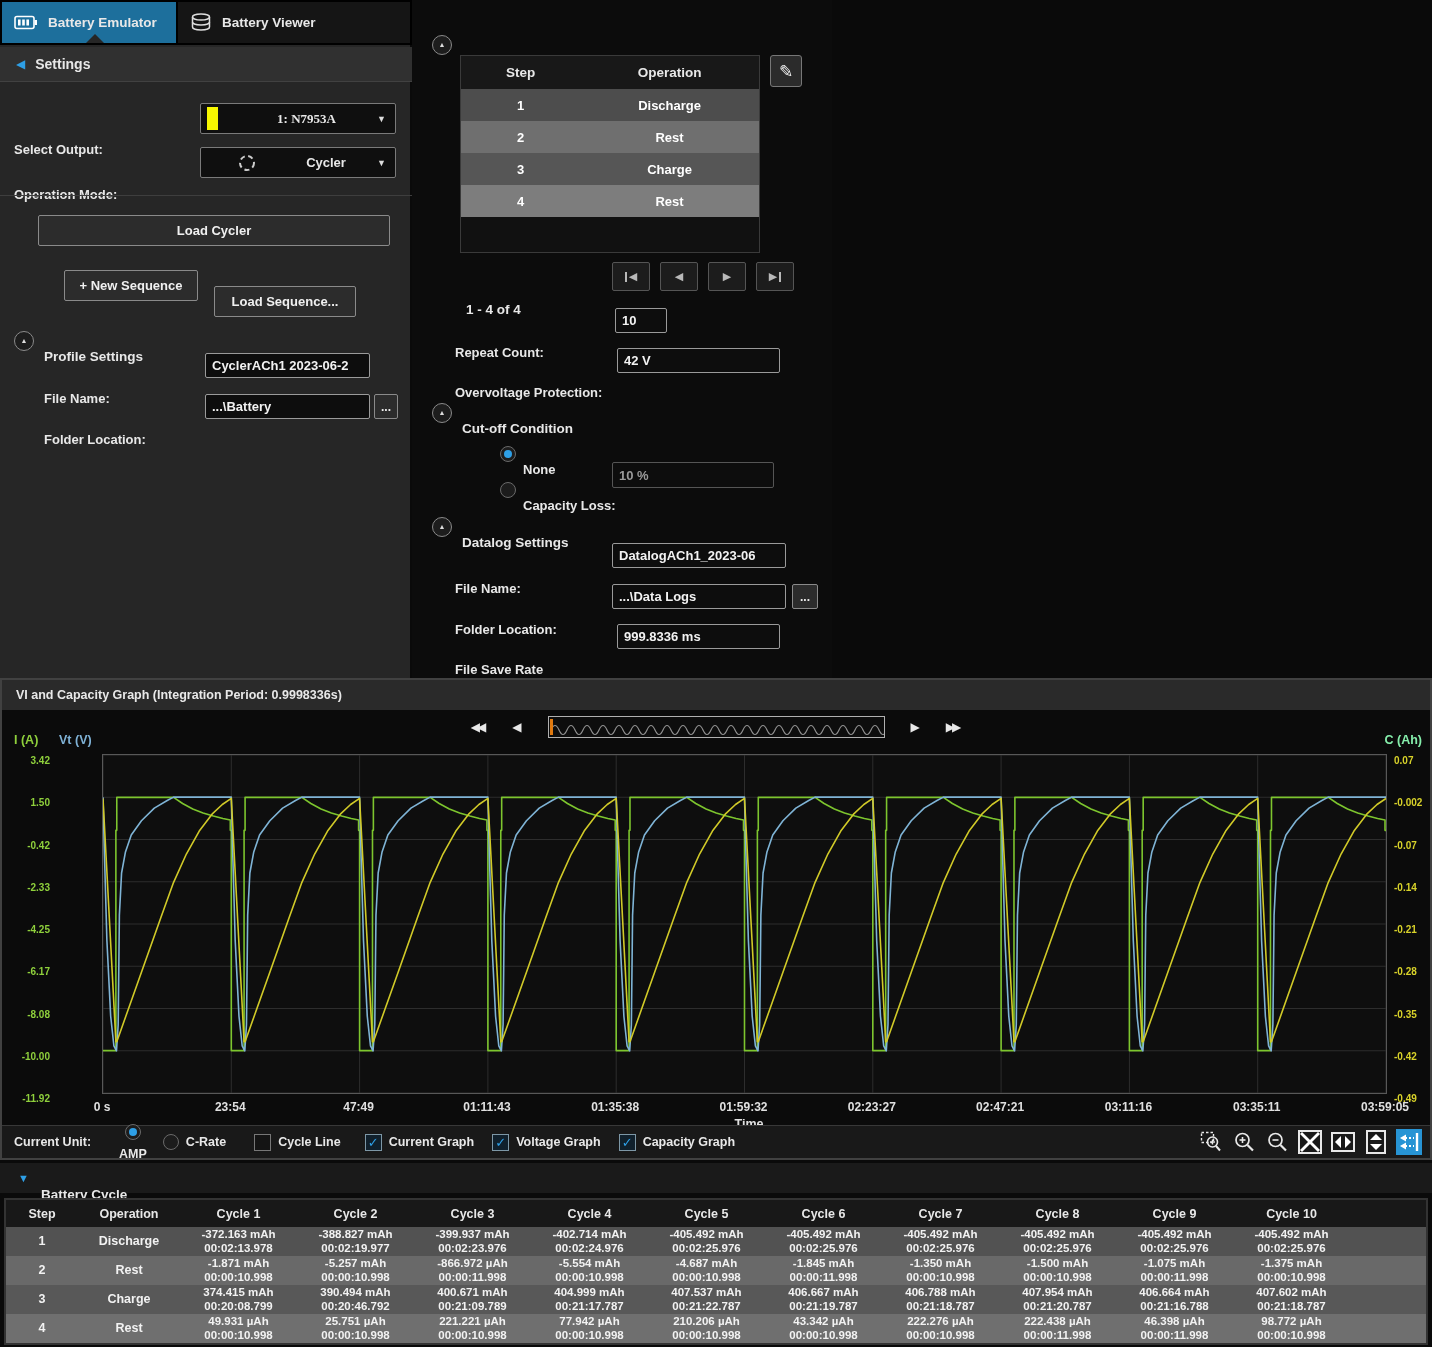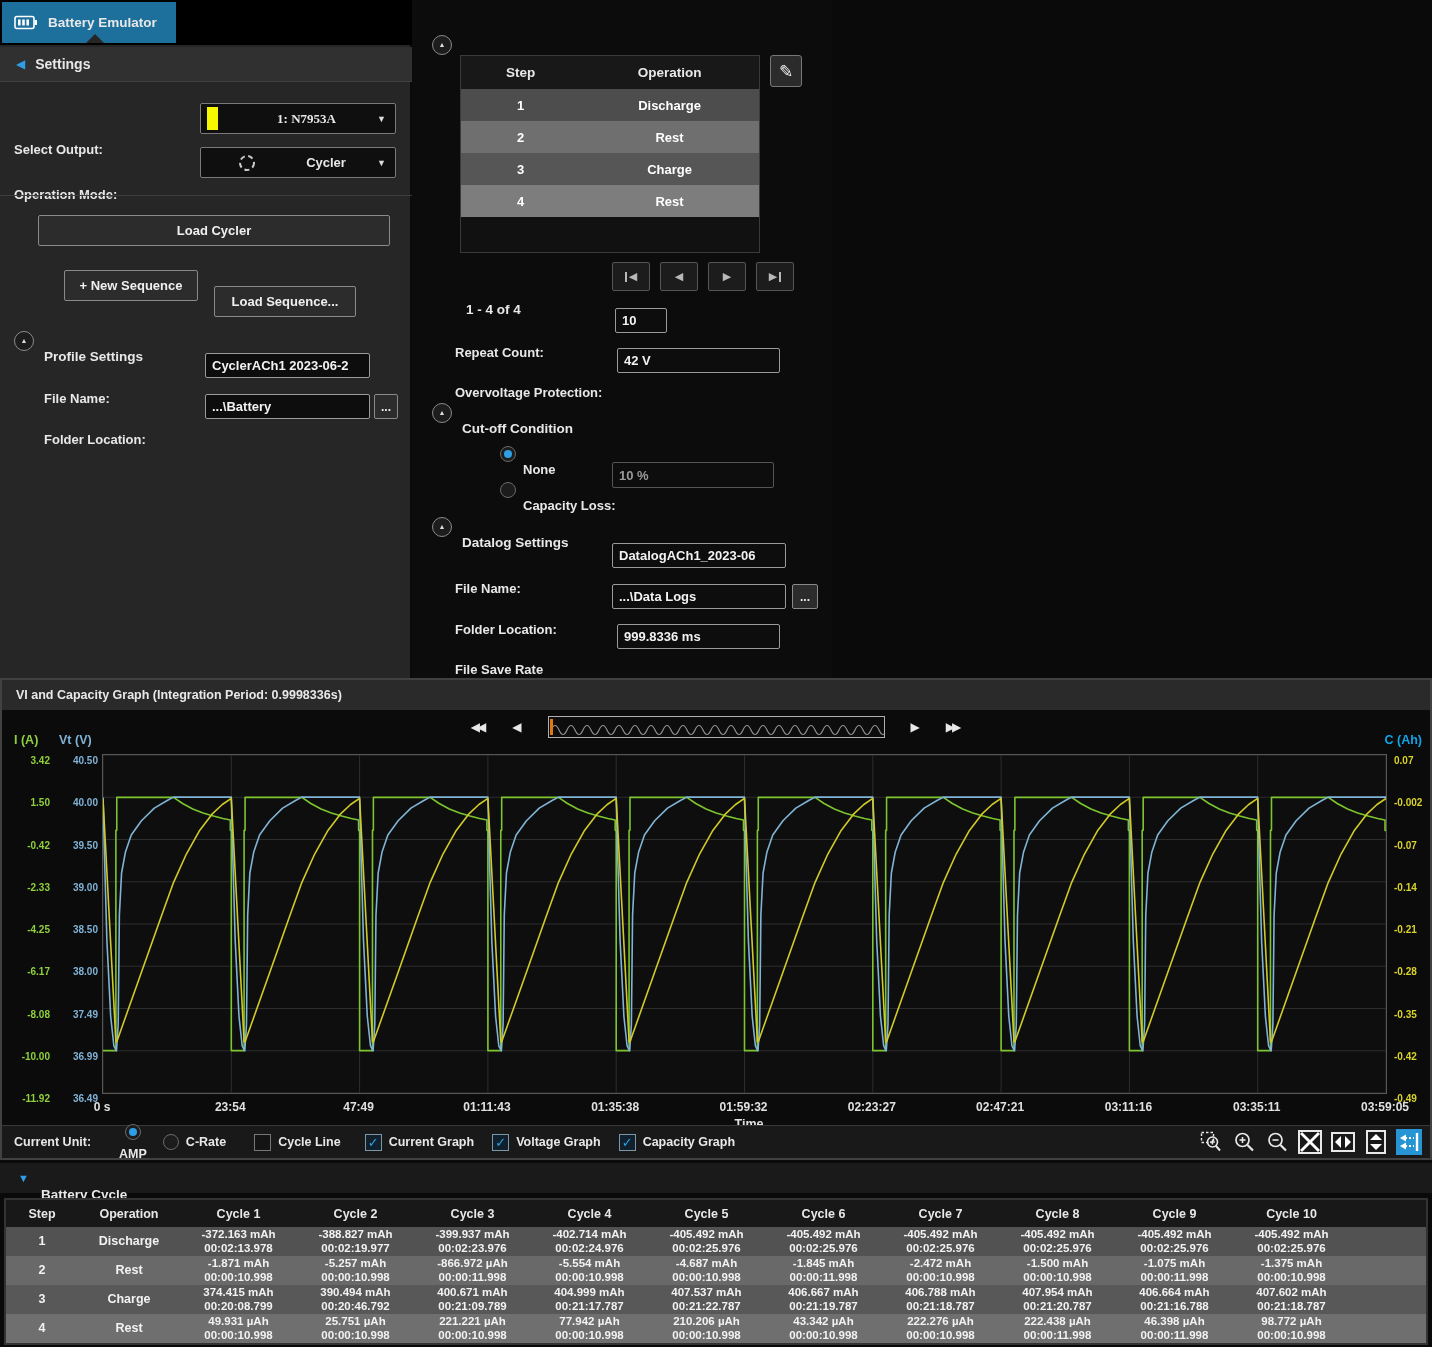--- a/index.html
+++ b/index.html
@@ -97,20 +97,28 @@
         <svg width="24" height="15" viewBox="0 0 24 15">
           <rect x="1" y="1.5" width="19" height="12" rx="2" fill="none" stroke="#fff" stroke-width="1.6"></rect>
           <rect x="4" y="4.5" width="2.6" height="6" fill="#fff"></rect>
           <rect x="8.2" y="4.5" width="2.6" height="6" fill="#fff"></rect>
           <rect x="12.4" y="4.5" width="2.6" height="6" fill="#fff"></rect>
           <rect x="20.6" y="5" width="2.4" height="5" fill="#fff"></rect>
         </svg>
         <span>Battery Emulator</span>
         <span class="tab-notch"></span>
       </div>
+      <div class="tab inactive">
+        <svg width="22" height="20" viewBox="0 0 22 20">
+          <ellipse cx="11" cy="4" rx="8.5" ry="3" fill="none" stroke="#ddd" stroke-width="1.5"></ellipse>
+          <path d="M2.5 4 v5 c0 1.7 3.8 3 8.5 3 s8.5 -1.3 8.5 -3 v-5" fill="none" stroke="#ddd" stroke-width="1.5"></path>
+          <path d="M2.5 9 v5 c0 1.7 3.8 3 8.5 3 s8.5 -1.3 8.5 -3 v-5" fill="none" stroke="#ddd" stroke-width="1.5"></path>
+        </svg>
+        <span>Battery Viewer</span>
+      </div>
     </div>
 
     <div class="settings-strip">
       <span class="back-arrow">◀</span>
       <span class="strip-title">Settings</span>
     </div>
 
     <div class="lbl" style="position:absolute;left:14px;top:110px;">Select Output:</div>
     <div class="dd" style="left:200px;top:103px;width:196px;font-family:Liberation Serif, serif;">
       <span class="swatch"></span>
@@ -244,43 +252,32 @@
         <svg width="335" height="20" viewBox="0 0 335 20">
           <path fill="none" stroke="#8f8f8f" stroke-width="1.2" d="M2,13 q4,-9 8,0 q4,9 8,0 q4,-9 8,0 q4,9 8,0 q4,-9 8,0 q4,9 8,0 q4,-9 8,0 q4,9 8,0 q4,-9 8,0 q4,9 8,0 q4,-9 8,0 q4,9 8,0 q4,-9 8,0 q4,9 8,0 q4,-9 8,0 q4,9 8,0 q4,-9 8,0 q4,9 8,0 q4,-9 8,0 q4,9 8,0 q4,-9 8,0 q4,9 8,0 q4,-9 8,0 q4,9 8,0 q4,-9 8,0 q4,9 8,0 q4,-9 8,0 q4,9 8,0 q4,-9 8,0 q4,9 8,0 q4,-9 8,0 q4,9 8,0 q4,-9 8,0 q4,9 8,0 q4,-9 8,0 q4,9 8,0 q4,-9 8,0 q4,9 8,0 q4,-9 8,0 q4,9 8,0 q4,-9 8,0 q4,9 8,0"></path>
         </svg>
       </div>
       <span class="media">▶</span>
       <span class="media">▶▶</span>
     </div>
 
     <div class="legend-l" style="color:#8fd03c;">I (A)</div>
     <div class="legend-l2" style="color:#7fb2d6;">Vt (V)</div>
-    <div class="legend-r" style="color:#0ea5e9;">C (Ah)</div>
+    <div class="legend-r" style="color:#86efac;">C (Ah)</div>
 
     <div class="ticks ticks-i">
         <div class="tick" style="top: 0px;">3.42</div>
         <div class="tick" style="top: 42.3px;">1.50</div>
         <div class="tick" style="top: 84.5px;">-0.42</div>
         <div class="tick" style="top: 126.8px;">-2.33</div>
         <div class="tick" style="top: 169px;">-4.25</div>
         <div class="tick" style="top: 211.3px;">-6.17</div>
         <div class="tick" style="top: 253.5px;">-8.08</div>
         <div class="tick" style="top: 295.8px;">-10.00</div>
         <div class="tick" style="top: 338px;">-11.92</div>
-      </div>
-    <div class="ticks ticks-v">
-        <div class="tick" style="top: 0px;">40.50</div>
-        <div class="tick" style="top: 42.3px;">40.00</div>
-        <div class="tick" style="top: 84.5px;">39.50</div>
-        <div class="tick" style="top: 126.8px;">39.00</div>
-        <div class="tick" style="top: 169px;">38.50</div>
-        <div class="tick" style="top: 211.3px;">38.00</div>
-        <div class="tick" style="top: 253.5px;">37.49</div>
-        <div class="tick" style="top: 295.8px;">36.99</div>
-        <div class="tick" style="top: 338px;">36.49</div>
       </div>
     <div class="ticks ticks-c">
         <div class="tick" style="top: 0px;">0.07</div>
         <div class="tick" style="top: 42.3px;">-0.002</div>
         <div class="tick" style="top: 84.5px;">-0.07</div>
         <div class="tick" style="top: 126.8px;">-0.14</div>
         <div class="tick" style="top: 169px;">-0.21</div>
         <div class="tick" style="top: 211.3px;">-0.28</div>
         <div class="tick" style="top: 253.5px;">-0.35</div>
         <div class="tick" style="top: 295.8px;">-0.42</div>
@@ -507,21 +504,21 @@
             </div>
             <div class="ct-cell">
               <div>-4.687 mAh</div>
               <div>00:00:10.998</div>
             </div>
             <div class="ct-cell">
               <div>-1.845 mAh</div>
               <div>00:00:11.998</div>
             </div>
             <div class="ct-cell">
-              <div>-2.472 mAh</div>
+              <div>-1.350 mAh</div>
               <div>00:00:10.998</div>
             </div>
             <div class="ct-cell">
               <div>-1.500 mAh</div>
               <div>00:00:10.998</div>
             </div>
             <div class="ct-cell">
               <div>-1.075 mAh</div>
               <div>00:00:11.998</div>
             </div>

